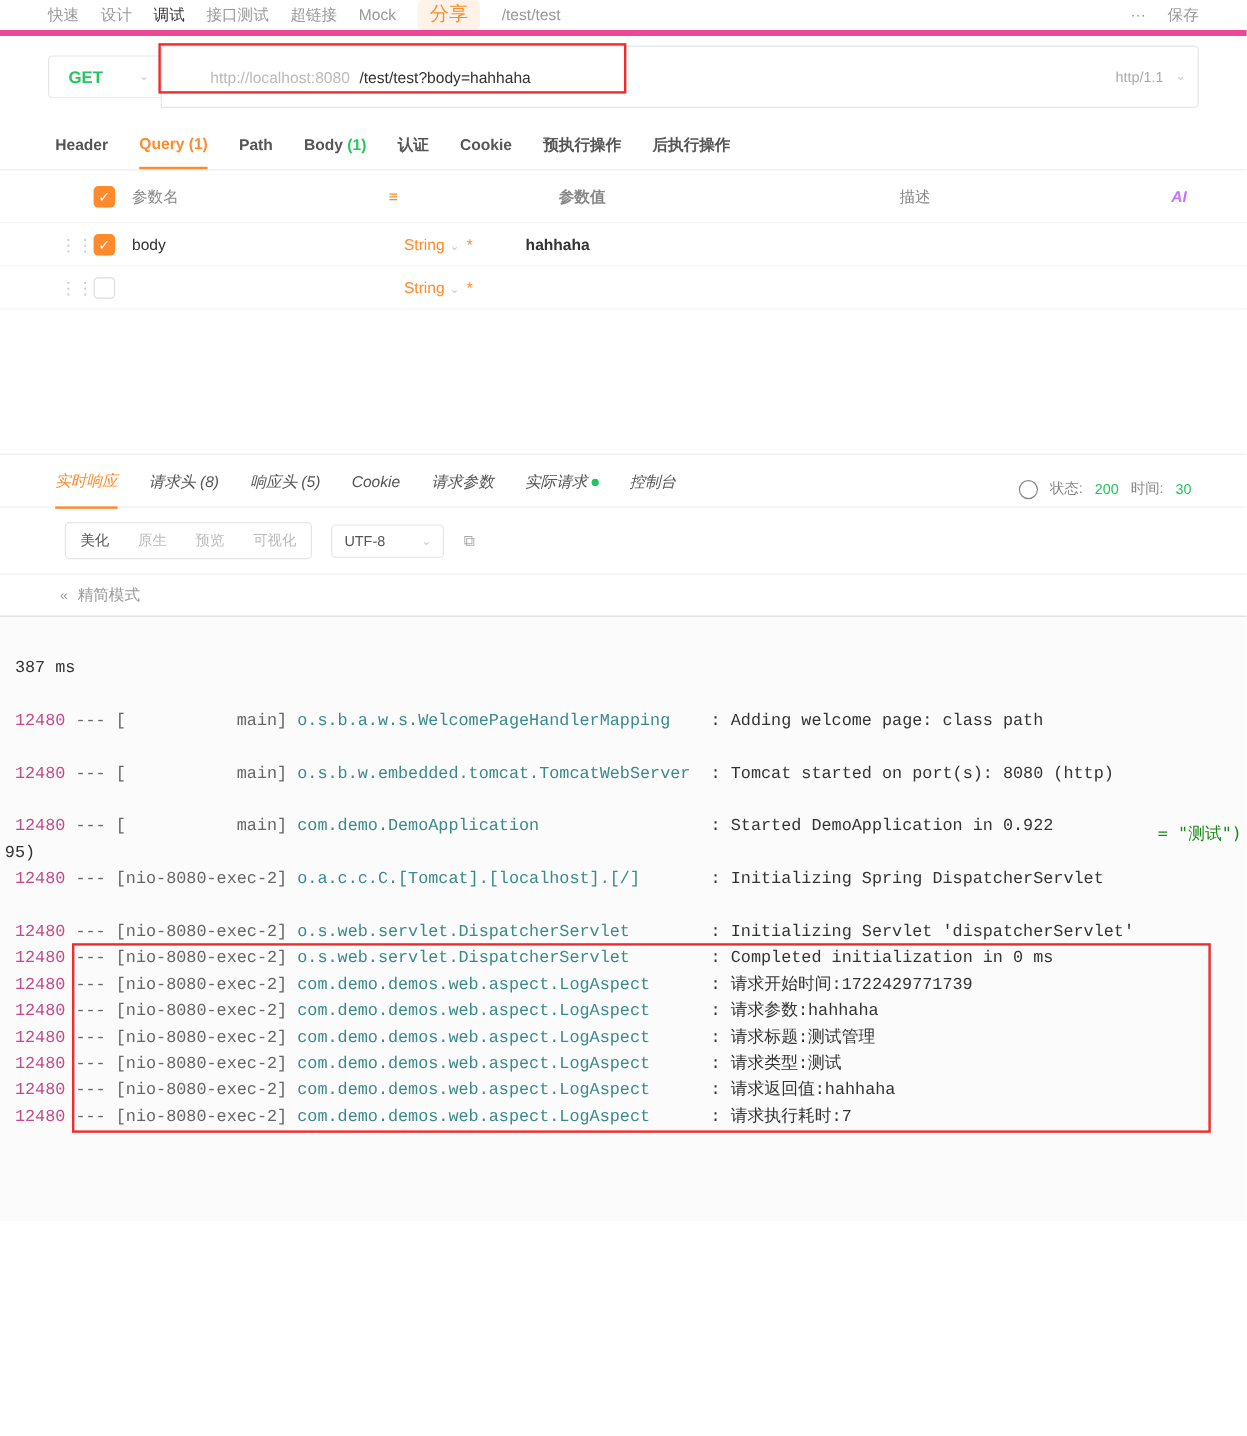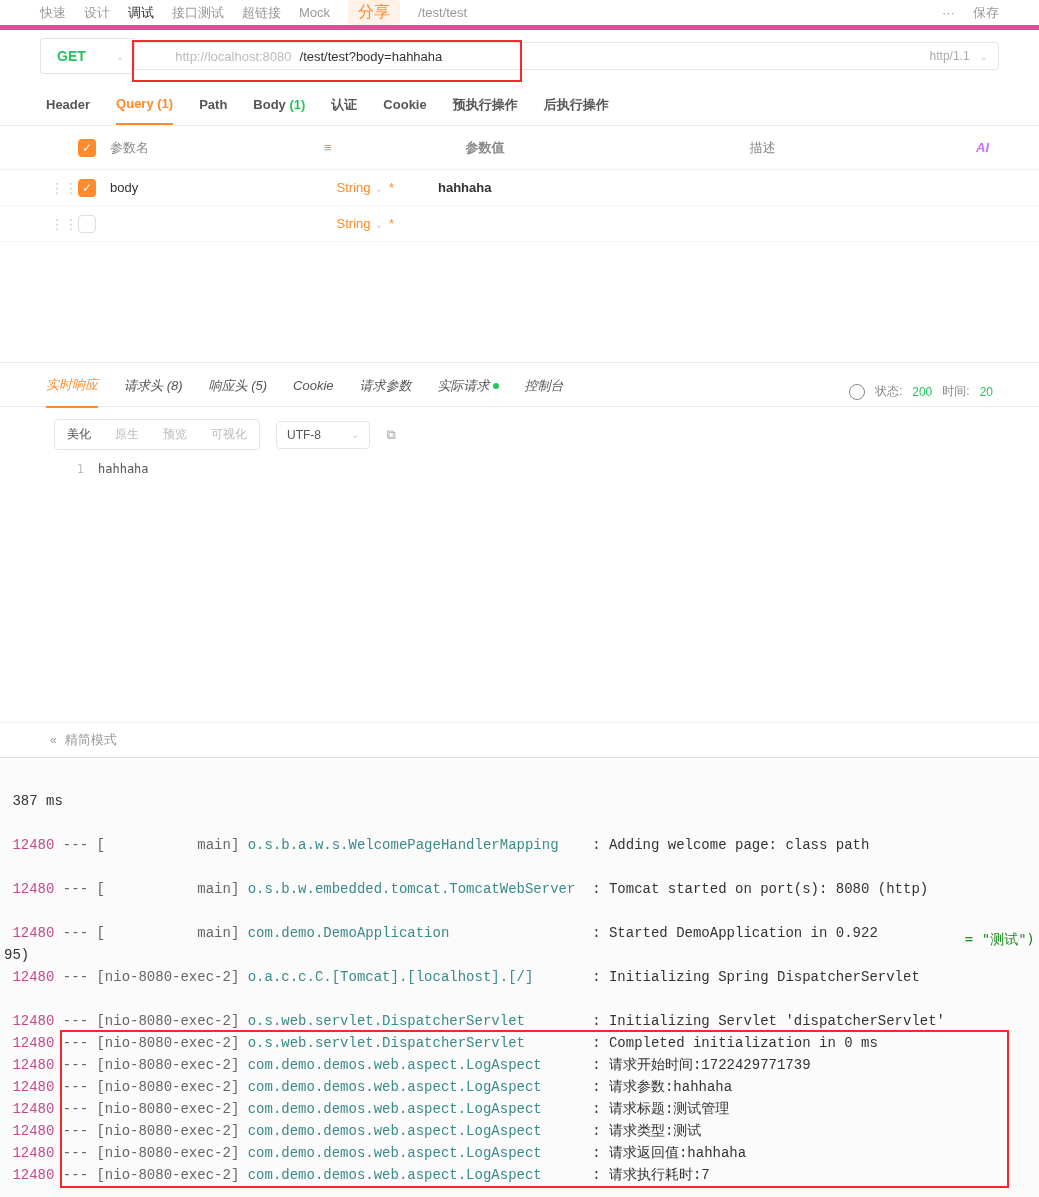--- a/index.html
+++ b/index.html
@@ -8,21 +8,21 @@
 .top-tabs span { color:#999; font-size:13px; }
 .top-tabs .sel { color:#333; }
 .top-tabs .badge { background:#fff3e9; color:#ff8a2b; padding:2px 10px; border-radius:4px; font-size:16px; }
 .top-tabs .path { color:#999; }
 .top-tabs .spacer { flex:1; }
 
 .url-row { display:flex; align-items:center; padding:8px 40px; gap:0; }
 .method-dd { display:flex; align-items:center; border:1px solid #e5e5e5; border-right:none; height:36px; padding:0 10px 0 16px; border-radius:4px 0 0 4px; }
 .method { color:#22c55e; font-weight:600; font-size:14px; }
 .dd-caret { margin-left:30px; color:#ccc; font-size:10px; }
-.url-group { flex:1; display:flex; align-items:center; border:1px solid #e5e5e5; height:28px; border-radius:0 4px 4px 0; position:relative; }
+.url-group { flex:1; display:flex; align-items:center; border:1px solid #e5e5e5; height:52px; border-radius:0 4px 4px 0; position:relative; }
 .url-group .red-box { position:absolute; left:-3px; top:-3px; width:390px; height:42px; border:2px solid #ef2b2b; pointer-events:none; }
 .url-host { color:#bbb; padding-left:40px; }
 .url-path { color:#333; padding-left:8px; }
 .proto { color:#aaa; margin-left:auto; padding-right:10px; font-size:12px; }
 .proto-caret { color:#ccc; font-size:10px; padding-right:10px; }
 
 .req-tabs { display:flex; align-items:center; gap:26px; padding:14px 46px 0; border-bottom:1px solid #eee; height:44px;font-weight:bold; }
 .req-tabs .tab { color:#555; padding-bottom:12px; cursor:pointer; }
 .req-tabs .tab.active { color:#ff8a2b; border-bottom:2px solid #ff8a2b; }
 .req-tabs .cnt { color:#ff8a2b; }
@@ -156,41 +156,38 @@
     <span class="tab"><span>响应头</span> <span class="cnt-g">(5)</span></span>
     <span class="tab">Cookie</span>
     <span class="tab">请求参数</span>
     <span class="tab"><span>实际请求</span><span class="dot"></span></span>
     <span class="tab">控制台</span>
     <div class="resp-right">
       <span class="globe"></span>
       <span>状态:</span>
       <span class="status-ok">200</span>
       <span>时间:</span>
-      <span class="status-ok">20</span>
+      <span class="status-ok">30</span>
     </div>
   </div>
 
   <div class="viewer-bar">
     <div class="vb-group">
       <span class="sel">美化</span>
       <span>原生</span>
       <span>预览</span>
       <span>可视化</span>
     </div>
     <div class="enc-dd">
       <span>UTF-8</span>
         <span style="color:#ccc;font-size:10px">⌄</span>
     </div>
     <span class="copy-i">⧉</span>
   </div>
 
-  <div class="body-view">
-    <span class="ln">1</span><span>hahhaha</span>
-  </div>
 
   <div class="footer-bar">
     <span class="chev-l">«</span>
     <span>精简模式</span>
   </div>
 </div>
 
 <div class="console">
 <div> 387 ms</div>
 <div id="console-lines"><div> <span class="pid">12480</span> <span class="dash">---</span> <span class="thr">[           main]</span> <span class="cls">o.s.b.a.w.s.WelcomePageHandlerMapping   </span> <span class="msg">: Adding welcome page: class path</span></div><div>&nbsp;</div><div> <span class="pid">12480</span> <span class="dash">---</span> <span class="thr">[           main]</span> <span class="cls">o.s.b.w.embedded.tomcat.TomcatWebServer </span> <span class="msg">: Tomcat started on port(s): 8080 (http)</span></div><div>&nbsp;</div><div> <span class="pid">12480</span> <span class="dash">---</span> <span class="thr">[           main]</span> <span class="cls">com.demo.DemoApplication                </span> <span class="msg">: Started DemoApplication in 0.922</span></div><div>95)</div><div> <span class="pid">12480</span> <span class="dash">---</span> <span class="thr">[nio-8080-exec-2]</span> <span class="cls">o.a.c.c.C.[Tomcat].[localhost].[/]      </span> <span class="msg">: Initializing Spring DispatcherServlet</span></div><div>&nbsp;</div><div> <span class="pid">12480</span> <span class="dash">---</span> <span class="thr">[nio-8080-exec-2]</span> <span class="cls">o.s.web.servlet.DispatcherServlet       </span> <span class="msg">: Initializing Servlet 'dispatcherServlet'</span></div><div> <span class="pid">12480</span> <span class="dash">---</span> <span class="thr">[nio-8080-exec-2]</span> <span class="cls">o.s.web.servlet.DispatcherServlet       </span> <span class="msg">: Completed initialization in 0 ms</span></div><div> <span class="pid">12480</span> <span class="dash">---</span> <span class="thr">[nio-8080-exec-2]</span> <span class="cls">com.demo.demos.web.aspect.LogAspect     </span> <span class="msg">: 请求开始时间:1722429771739</span></div><div> <span class="pid">12480</span> <span class="dash">---</span> <span class="thr">[nio-8080-exec-2]</span> <span class="cls">com.demo.demos.web.aspect.LogAspect     </span> <span class="msg">: 请求参数:hahhaha</span></div><div> <span class="pid">12480</span> <span class="dash">---</span> <span class="thr">[nio-8080-exec-2]</span> <span class="cls">com.demo.demos.web.aspect.LogAspect     </span> <span class="msg">: 请求标题:测试管理</span></div><div> <span class="pid">12480</span> <span class="dash">---</span> <span class="thr">[nio-8080-exec-2]</span> <span class="cls">com.demo.demos.web.aspect.LogAspect     </span> <span class="msg">: 请求类型:测试</span></div><div> <span class="pid">12480</span> <span class="dash">---</span> <span class="thr">[nio-8080-exec-2]</span> <span class="cls">com.demo.demos.web.aspect.LogAspect     </span> <span class="msg">: 请求返回值:hahhaha</span></div><div> <span class="pid">12480</span> <span class="dash">---</span> <span class="thr">[nio-8080-exec-2]</span> <span class="cls">com.demo.demos.web.aspect.LogAspect     </span> <span class="msg">: 请求执行耗时:7</span></div></div>

